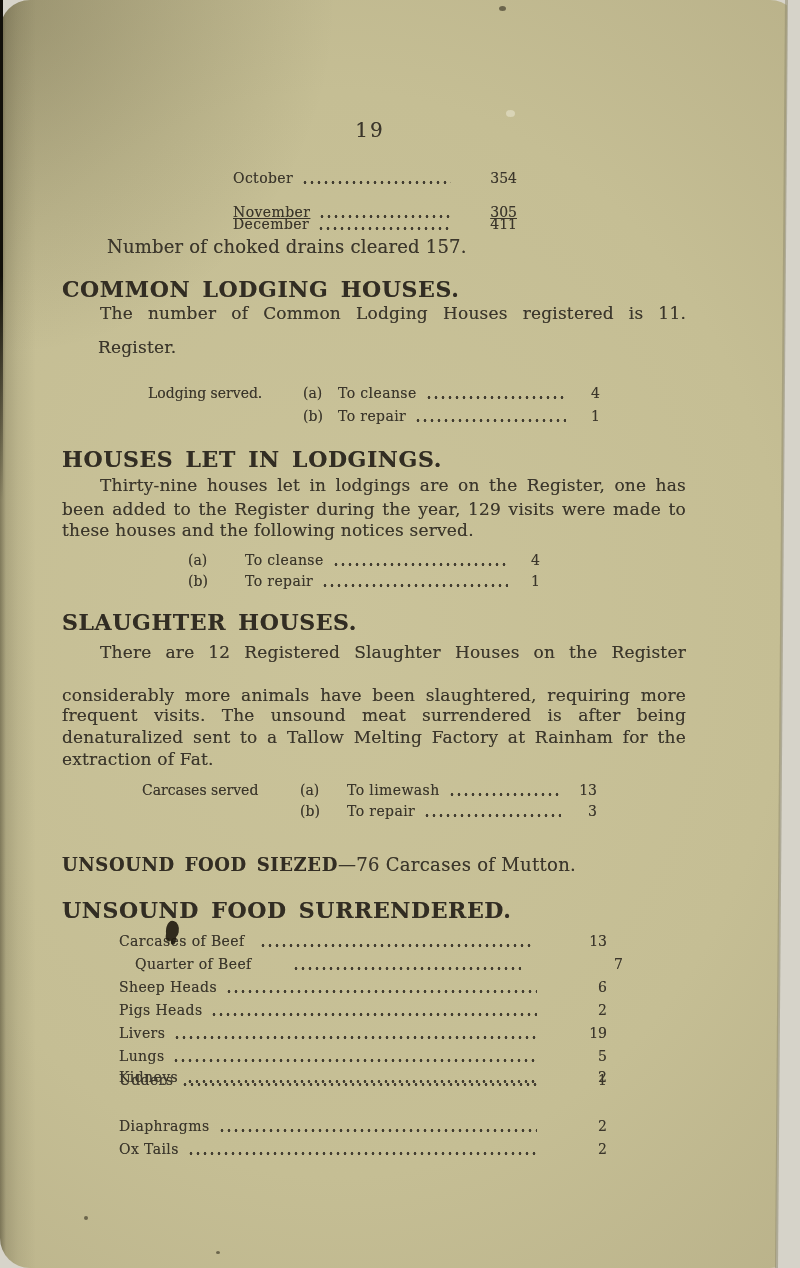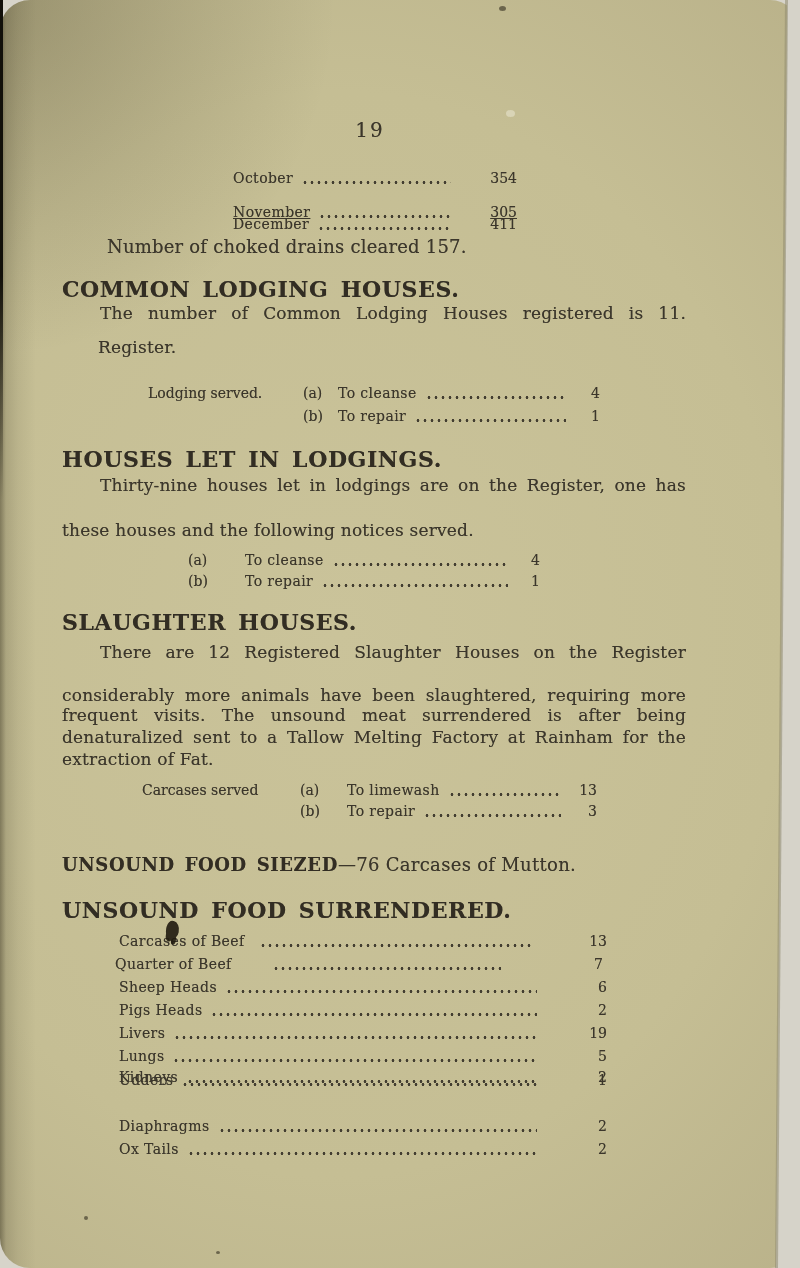--- a/index.html
+++ b/index.html
@@ -126,20 +126,21 @@
   </div>
   <div class="lrow n1" style="top:404px;left:303px;width:297px;">
     <span class="tag">(b)</span>
     <span class="lbl">To repair</span>
     <span class="dots"></span>
     <span class="val">1</span>
   </div>
 
   <div class="heading" style="top:446px;">HOUSES LET IN LODGINGS.</div>
   <div class="pline full" style="top:474px;left:100px;width:586px;">Thirty-nine houses let in lodgings are on the Register, one has</div>
+  <div class="pline full" style="top:498px;left:62px;width:624px;">been added to the Register during the year, 129 visits were made to</div>
   <div class="pline last" style="top:519px;left:62px;width:624px;">these houses and the following notices served.</div>
 
   <div class="lrow n2" style="top:548px;left:188px;width:352px;">
     <span class="tag">(a)</span>
     <span class="lbl">To cleanse</span>
     <span class="dots"></span>
     <span class="val">4</span>
   </div>
   <div class="lrow n2" style="top:569px;left:188px;width:352px;">
     <span class="tag">(b)</span>
@@ -173,21 +174,21 @@
     <span class="hb">UNSOUND FOOD SIEZED</span><span class="hr">—76 Carcases of Mutton.</span>
   </div>
 
   <div class="heading" style="top:897px;">UNSOUND FOOD SURRENDERED.</div>
 
   <div class="lrow list-row" style="top:929px;left:119px;width:488px;gap:6px;">
     <span class="lbl">Carcases of Beef</span>
     <span class="dots"></span>
     <span class="val">13</span>
   </div>
-  <div class="lrow list-row" style="top:952px;left:115px;width:488px;gap:32px;">
+  <div class="lrow list-row" style="top:952px;left:135px;width:488px;gap:32px;">
     <span class="lbl">Quarter of Beef</span>
     <span class="dots"></span>
     <span class="val">7</span>
   </div>
   <div class="lrow list-row" style="top:975px;left:119px;width:488px;">
     <span class="lbl">Sheep Heads</span>
     <span class="dots"></span>
     <span class="val">6</span>
   </div>
   <div class="lrow list-row" style="top:998px;left:119px;width:488px;">

